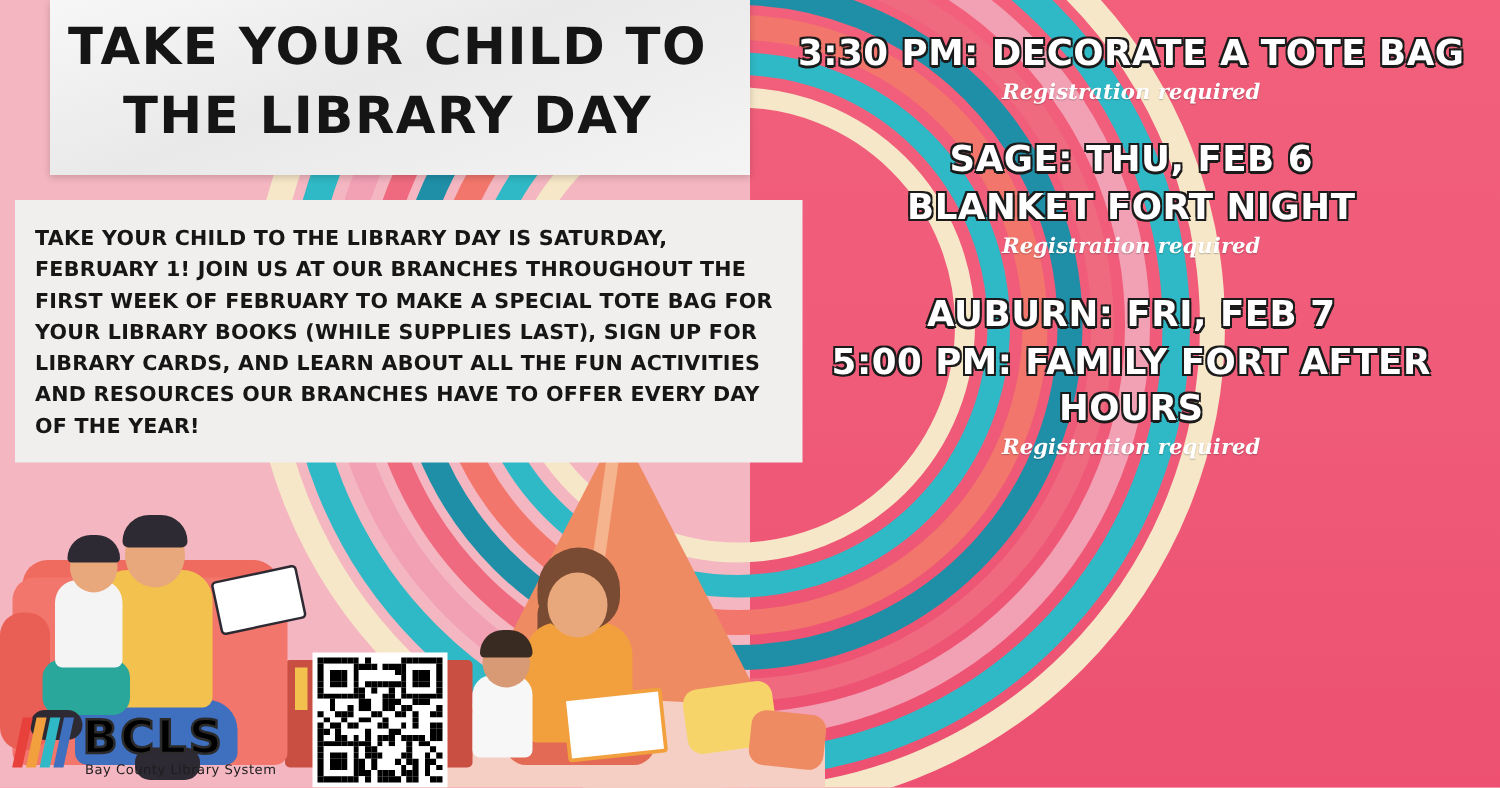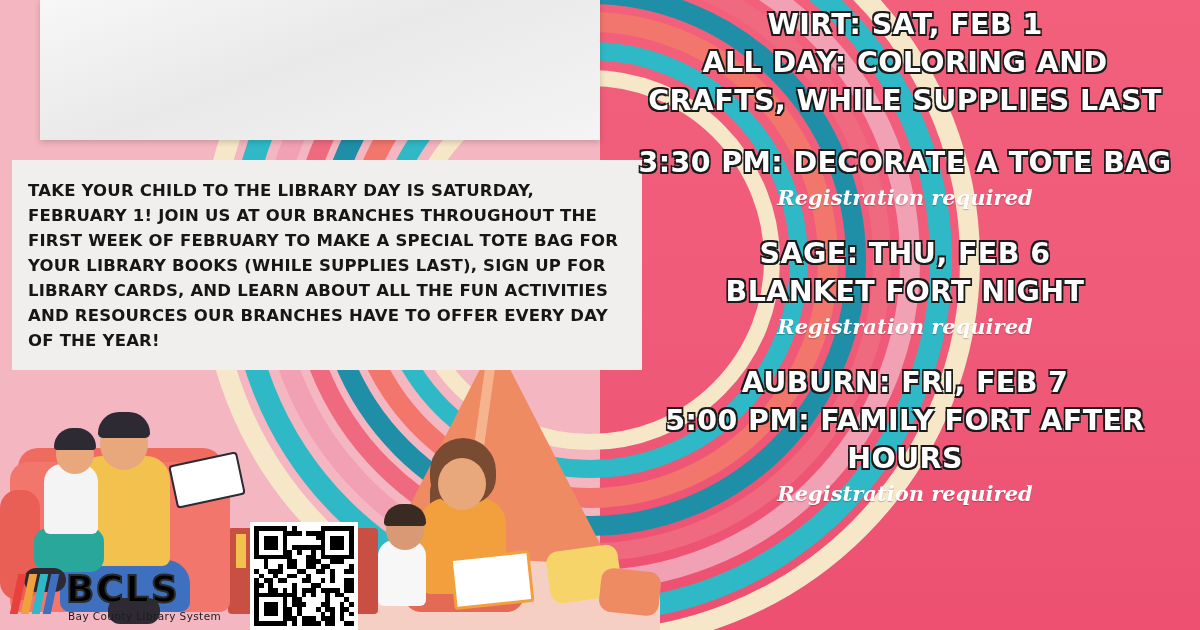--- a/index.html
+++ b/index.html
@@ -130,21 +130,21 @@
       -1.6px -1.6px 0 #1b1b1b,
        1.6px -1.6px 0 #1b1b1b,
       -1.6px  1.6px 0 #1b1b1b,
        1.6px  1.6px 0 #1b1b1b,
        0 2px 0 #1b1b1b;
   }
   .event-note {
     font-family: "DejaVu Serif", serif;
     font-style: italic;
     font-weight: bold;
-    font-size: 21px;
+    font-size: 17px;
     line-height: 1.5;
     color: #ffffff;
     text-shadow: 0 1px 1px rgba(0,0,0,0.25);
   }
   .sp1 { height: 18px; }
   .sp2 { height: 16px; }
   .sp3 { height: 16px; }
 
   
   .illo {
@@ -507,32 +507,29 @@
 
     <div class="kid2-body"></div>
     <div class="kid2-head"></div>
     <div class="kid2-hair"></div>
 
     <div class="pillow"></div>
     <div class="pillow2"></div>
   </div>
 
   <div class="title-banner"></div>
+  <div class="title-text" style="white-space:pre-line;">Take your child to
+the library day</div>
 
   <div class="body-box">
     <p class="body-text">Take your child to the library day is Saturday, February 1! Join us at our branches throughout the first week of February to make a special tote bag for your library books (while supplies last), sign up for library cards, and learn about all the fun activities and resources our branches have to offer every day of the year!</p>
   </div>
 
   <div class="events">
 
-    <div class="event">
-      <div class="event-line">Wirt: Sat, Feb 1</div>
-      <div class="event-line">All day: Coloring and</div>
-      <div class="event-line">crafts, while supplies last</div>
-    </div>
 
     <div class="sp1"></div>
 
     <div class="event">
       <div class="event-line">3:30 PM: Decorate a tote bag</div>
       <div class="event-note">Registration required</div>
     </div>
 
     <div class="sp2"></div>
 

